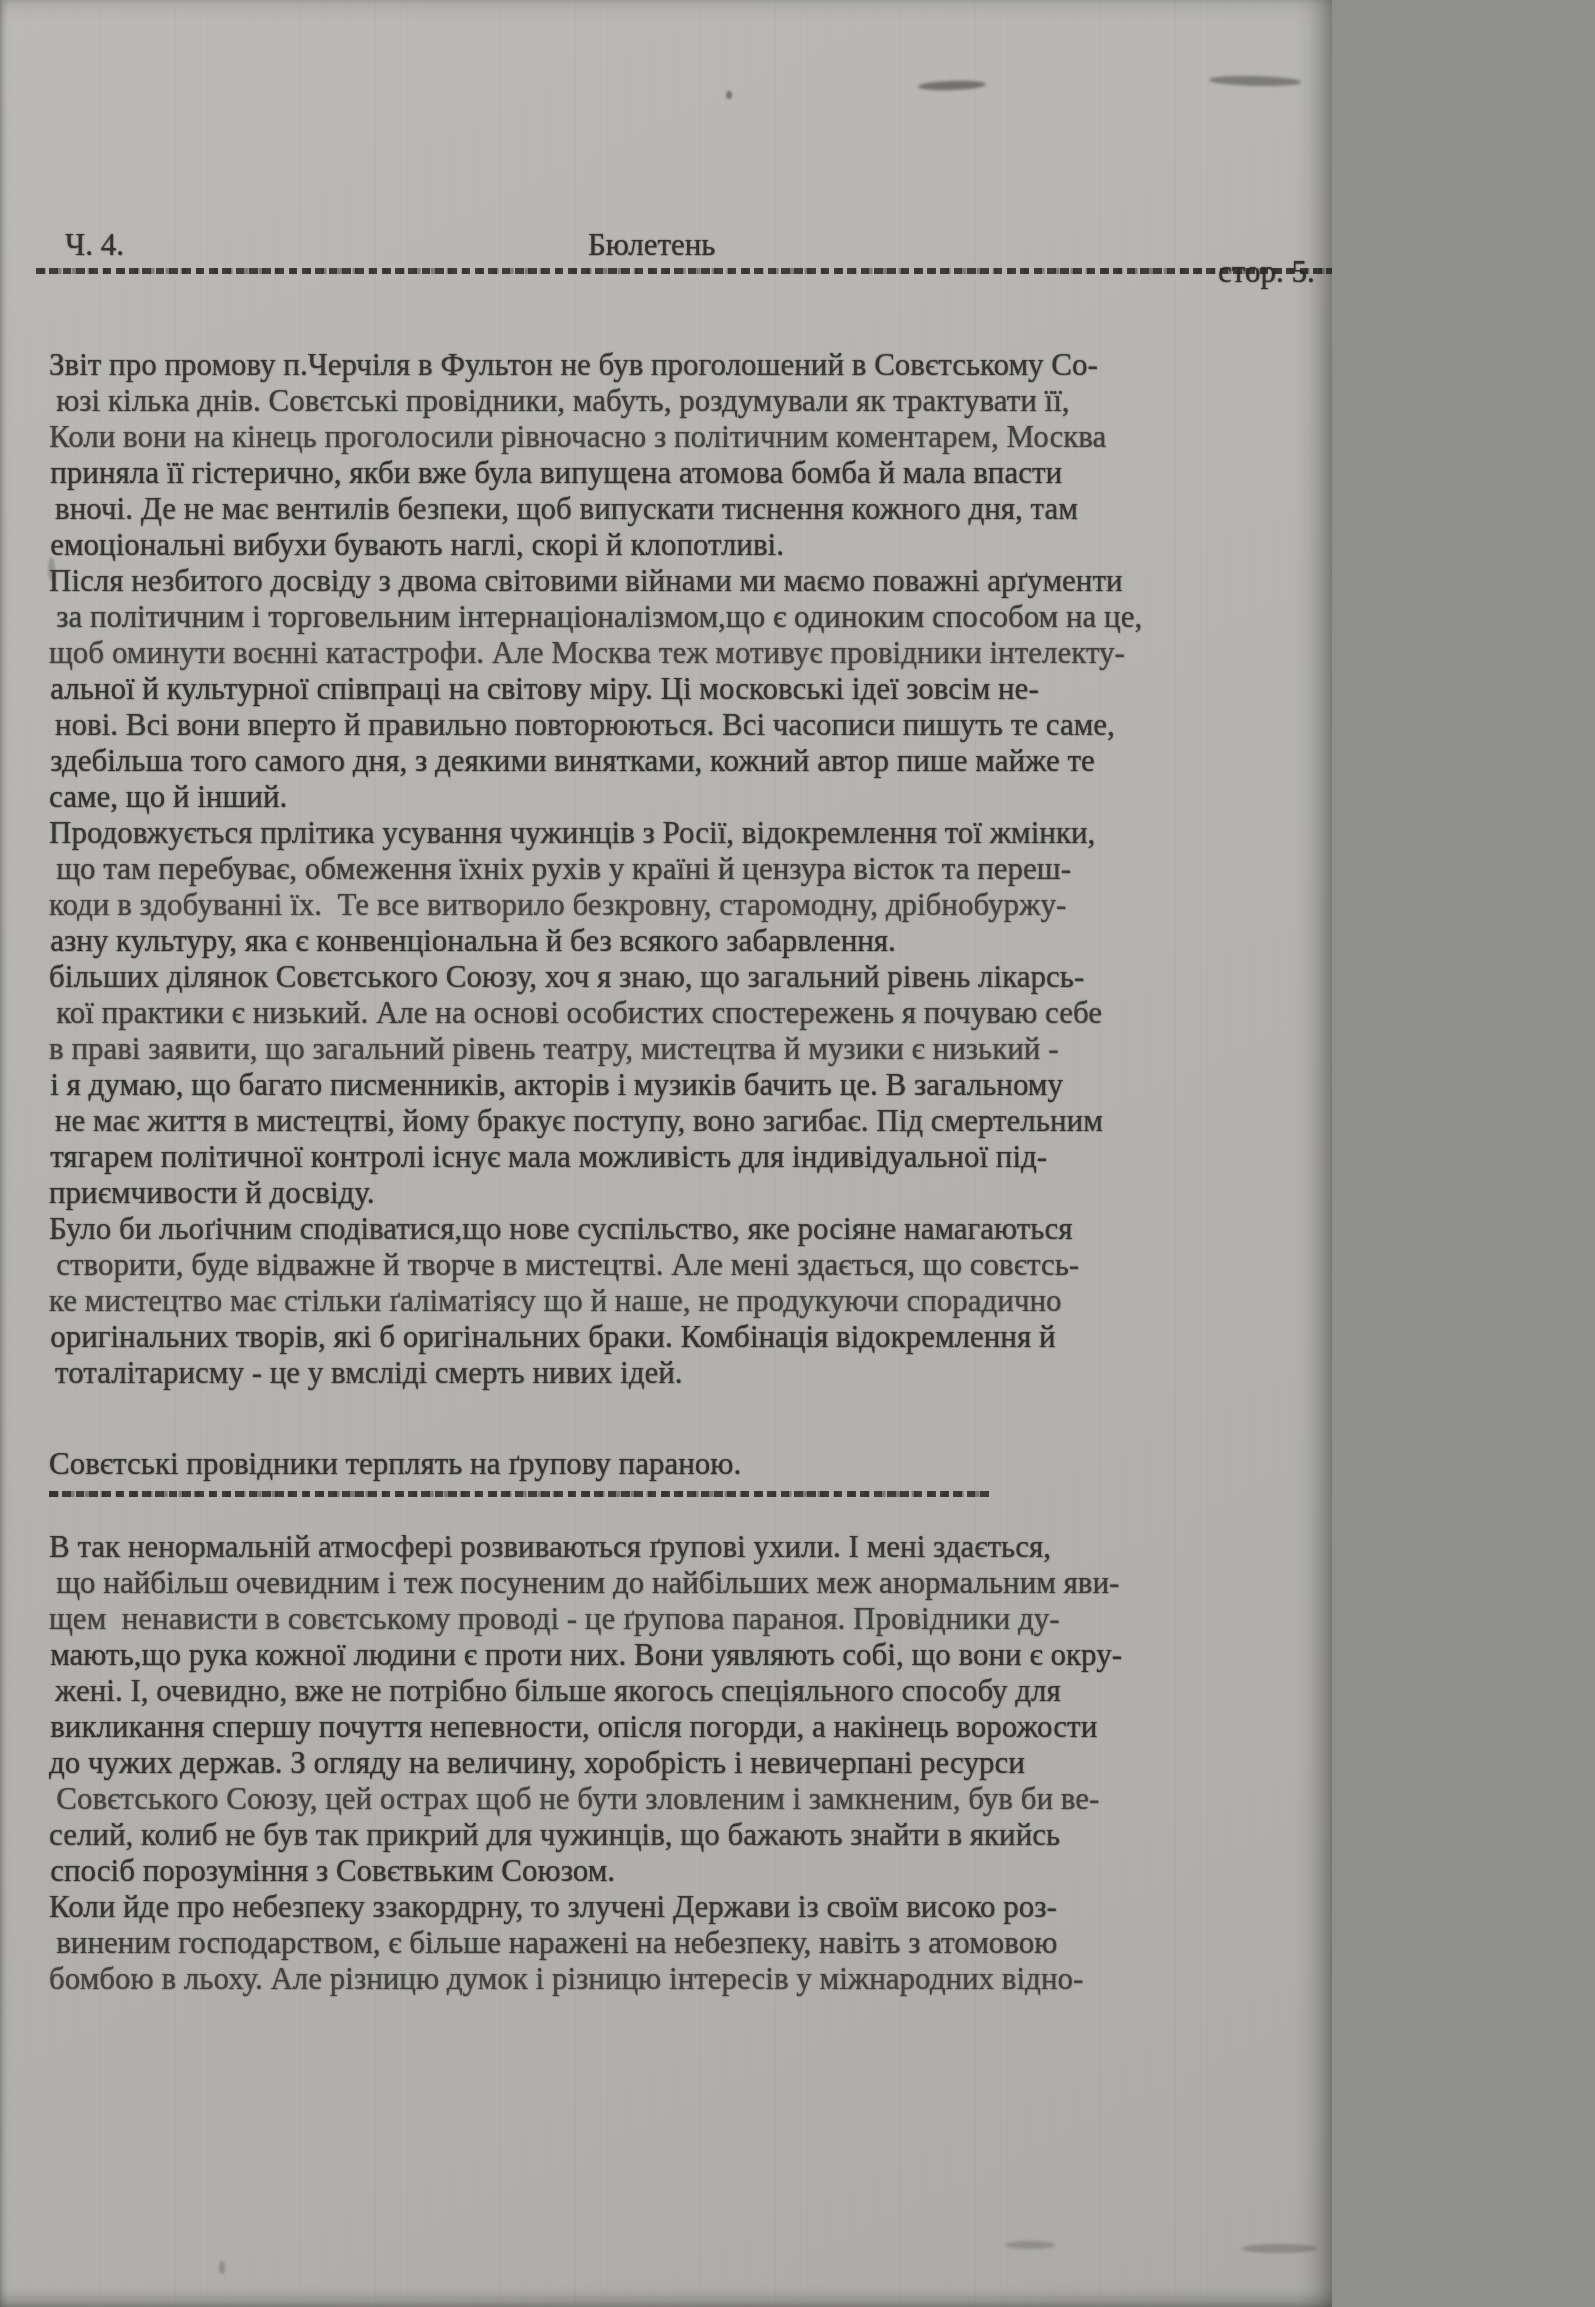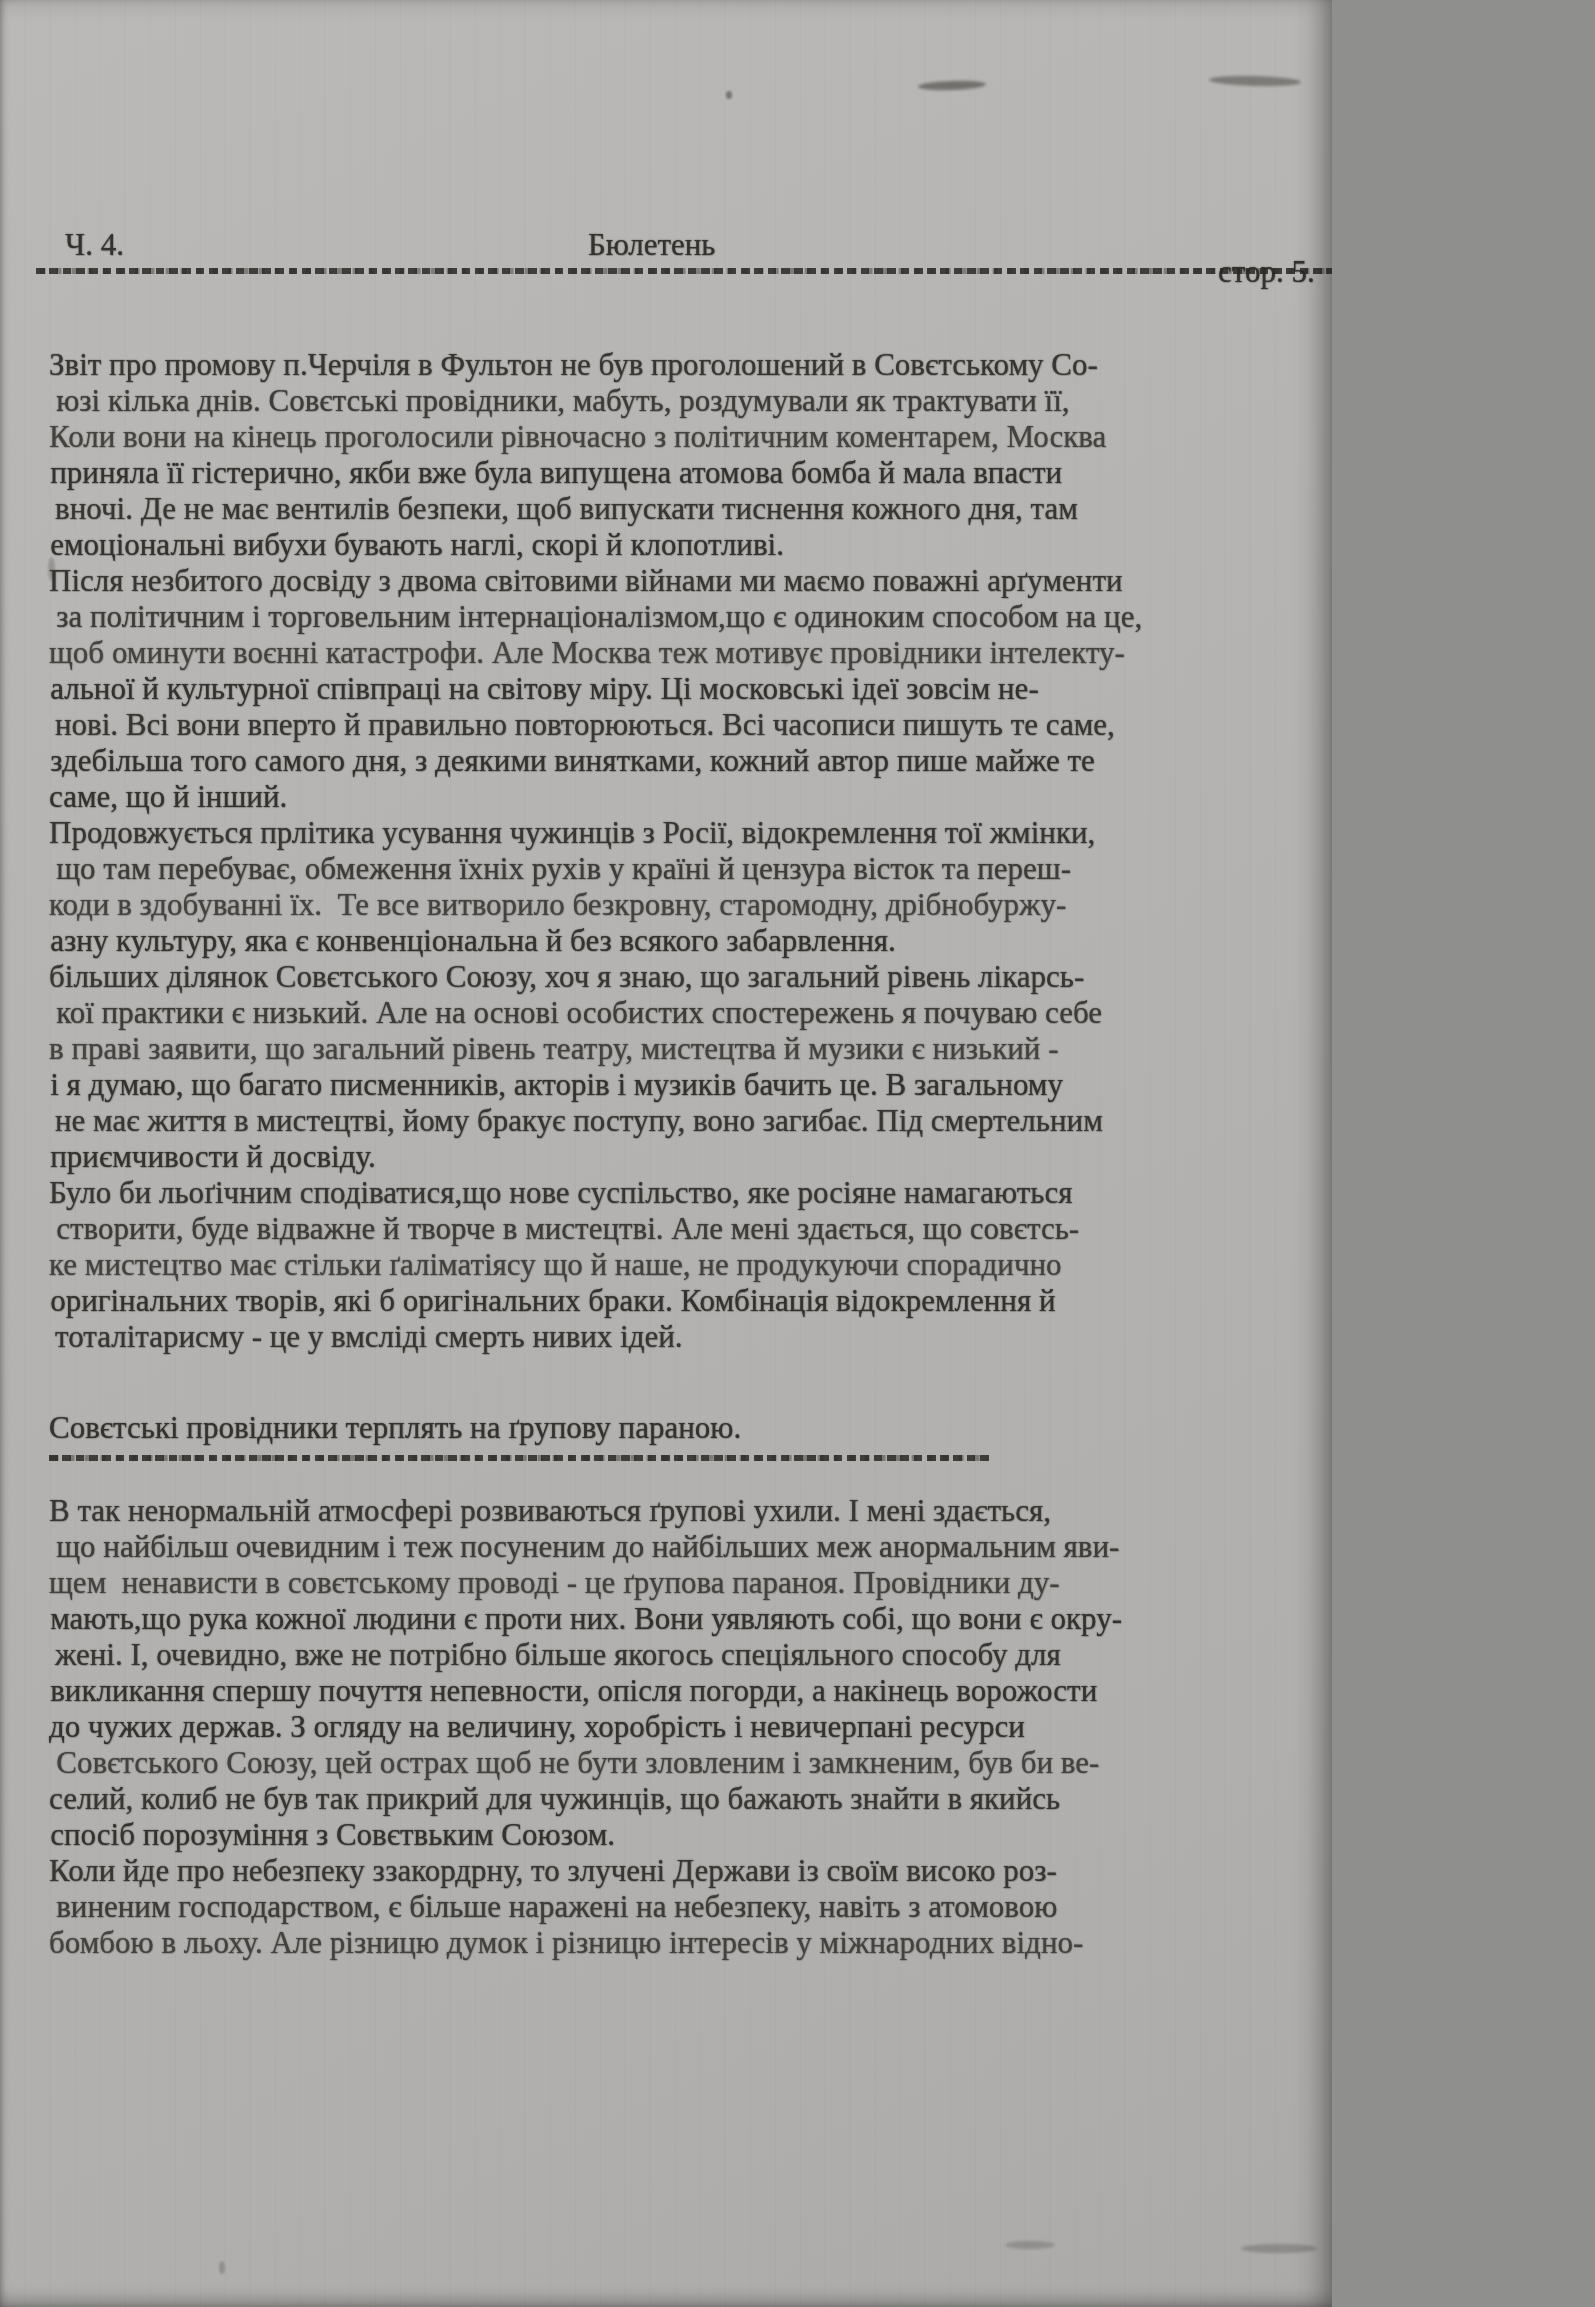--- a/index.html
+++ b/index.html
@@ -118,20 +118,21 @@
       <div class="line">коди в здобуванні їх.  Те все витворило безкровну, старомодну, дрібнобуржу-</div>
       <div class="line">азну культуру, яка є конвенціональна й без всякого забарвлення.</div>
     </div>
 
     <div class="para">
       <div class="line">більших ділянок Совєтського Союзу, хоч я знаю, що загальний рівень лікарсь-</div>
       <div class="line">кої практики є низький. Але на основі особистих спостережень я почуваю себе</div>
       <div class="line">в праві заявити, що загальний рівень театру, мистецтва й музики є низький -</div>
       <div class="line">і я думаю, що багато писменників, акторів і музиків бачить це. В загальному</div>
       <div class="line">не має життя в мистецтві, йому бракує поступу, воно загибає. Під смертельним</div>
+      <div class="line">тягарем політичної контролі існує мала можливість для індивідуальної під-</div>
       <div class="line">приємчивости й досвіду.</div>
     </div>
 
     <div class="para">
       <div class="line">Було би льоґічним сподіватися,що нове суспільство, яке росіяне намагаються</div>
       <div class="line">створити, буде відважне й творче в мистецтві. Але мені здається, що совєтсь-</div>
       <div class="line">ке мистецтво має стільки ґаліматіясу що й наше, не продукуючи спорадично</div>
       <div class="line">оригінальних творів, які б оригінальних браки. Комбінація відокремлення й</div>
       <div class="line">тоталітарисму - це у вмсліді смерть нивих ідей.</div>
     </div>

